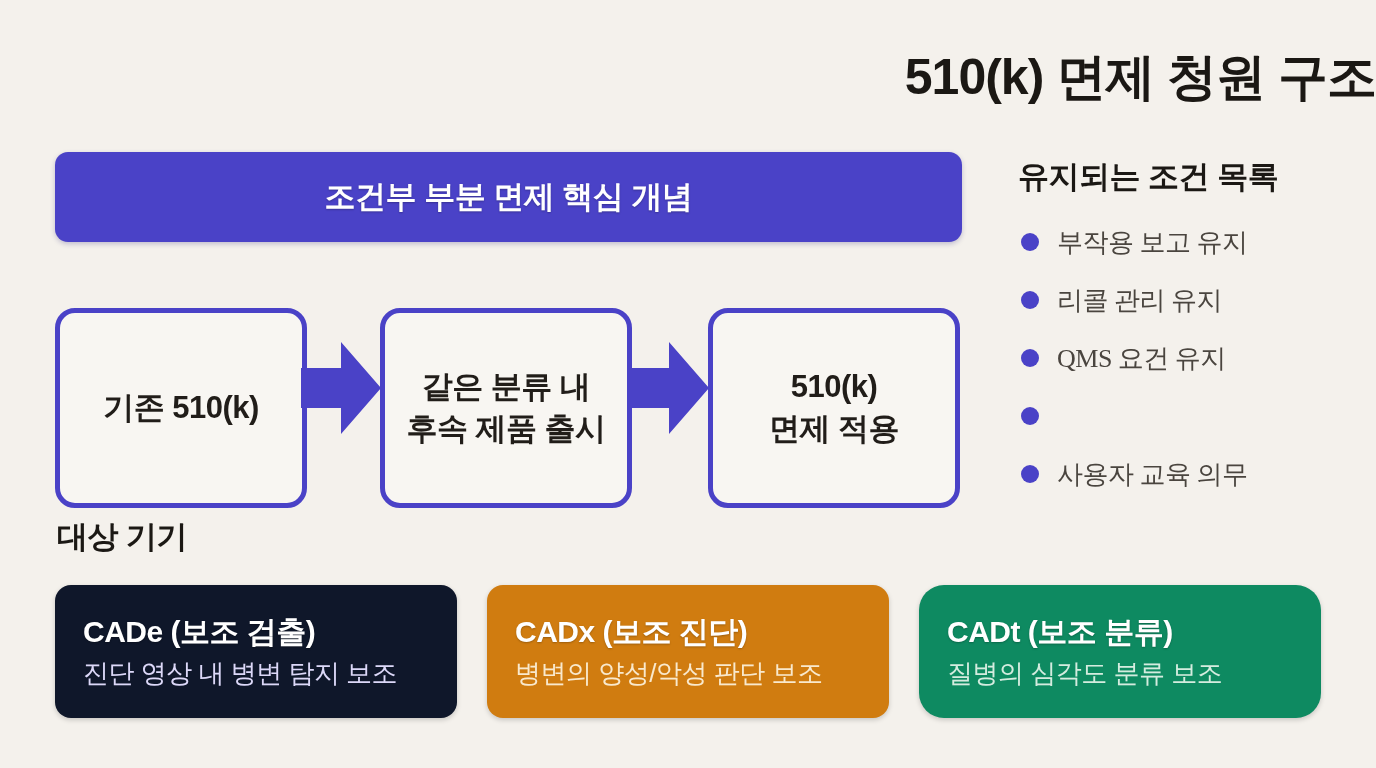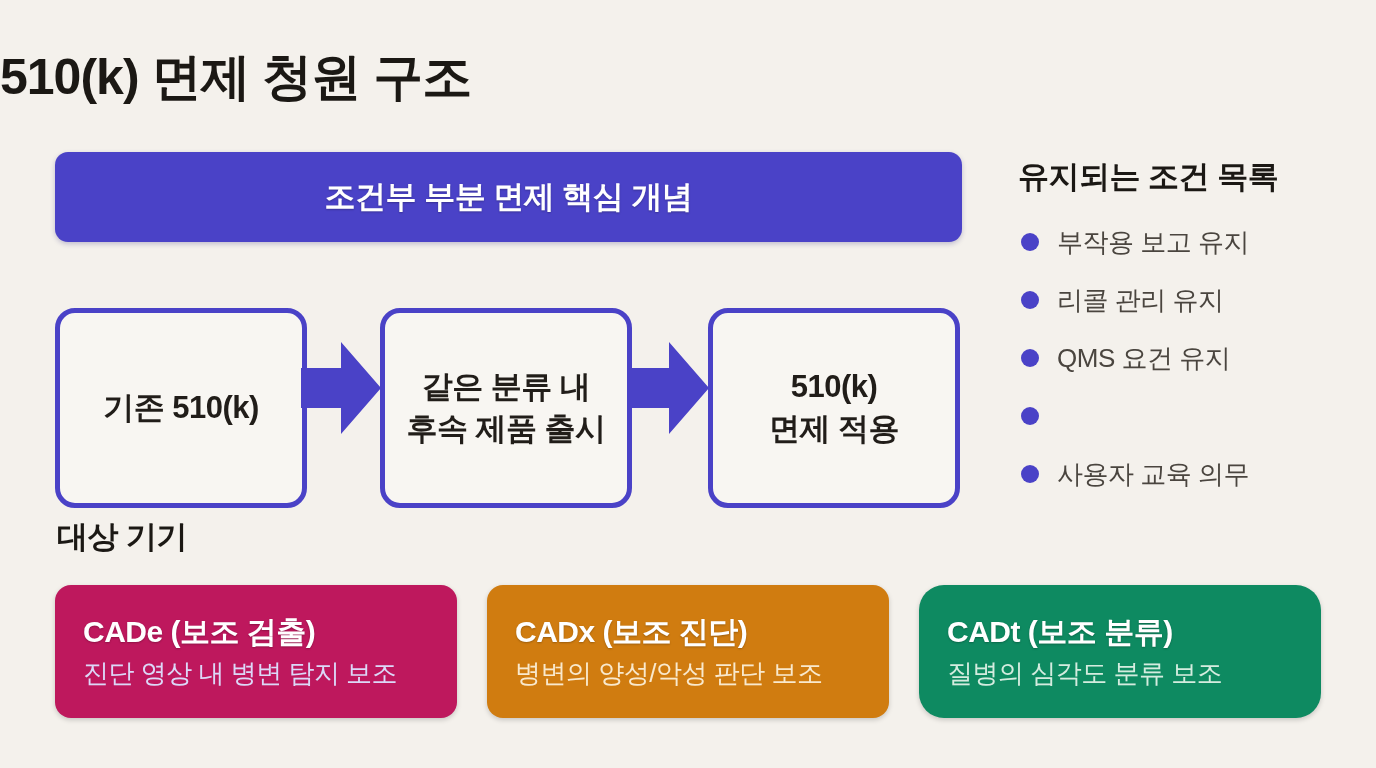--- a/index.html
+++ b/index.html
@@ -10,21 +10,21 @@
   *{box-sizing:border-box; margin:0; padding:0;}
   html,body{width:1376px; height:768px; overflow:hidden;}
   body{
     font-family:"Liberation Sans","DejaVu Sans",sans-serif;
     background:var(--background);
   }
   .stage{position:relative; width:1376px; height:768px; background:var(--background);}
 
   .title{
     position:absolute; left:0; top:44px; width:1376px;
-    text-align:left; font-size:50px; font-weight:800;
+    text-align:right; font-size:50px; font-weight:800;
     color:var(--heading_text); letter-spacing:-1px;
   }
 
   .banner{
     position:absolute; left:55px; top:152px; width:907px; height:90px;
     background:var(--indigo); border-radius:13px;
     display:flex; align-items:center; justify-content:center;
     box-shadow:0 2px 5px rgba(40,35,120,.25);
   }
   .banner span{
@@ -56,21 +56,21 @@
   .conditions-list{
     position:absolute; left:1021px; top:213px; list-style:none;
   }
   .conditions-list li{
     display:flex; align-items:center; height:58px; gap:18px;
   }
   .bullet-dot{
     width:18px; height:18px; border-radius:50%; background:var(--indigo); flex:0 0 auto;
   }
   .conditions-list .cond-label{
-    font-size:26px; color:var(--body_text); letter-spacing:-0.5px;
+    font-size:26px; color:var(--body_text); letter-spacing:-0.5px;font-family:Liberation Serif, serif;
   }
 
   .devices-heading{
     position:absolute; left:57px; top:516px;
     font-size:31px; font-weight:800; color:var(--heading_text); letter-spacing:-0.5px;
   }
 
   .card{
     position:absolute; top:585px; width:402px; height:133px;
     border-radius:16px; padding:28px 28px 0 28px;
@@ -148,21 +148,21 @@
 
   <div class="flow-box box-3">
     <div class="lines">
       <span>510(k)</span>
       <span>면제 적용</span>
     </div>
   </div>
 
   <div class="devices-heading">대상 기기</div>
 
-  <div class="card card-1" style="background-color: #be185d;">
+  <div class="card card-1" style="background-color: #0f172a;">
     <div class="card-title">CADe (보조 검출)</div>
     <div class="card-subtitle" style="color: rgb(220, 216, 248);">진단 영상 내 병변 탐지 보조</div>
   </div>
 
   <div class="card card-2" style="background-color: rgb(208, 124, 16);">
     <div class="card-title">CADx (보조 진단)</div>
     <div class="card-subtitle" style="color: rgb(249, 233, 205);">병변의 양성/악성 판단 보조</div>
   </div>
 
   <div class="card card-3" style="background-color: rgb(14, 138, 97); border-radius: 25px;">

